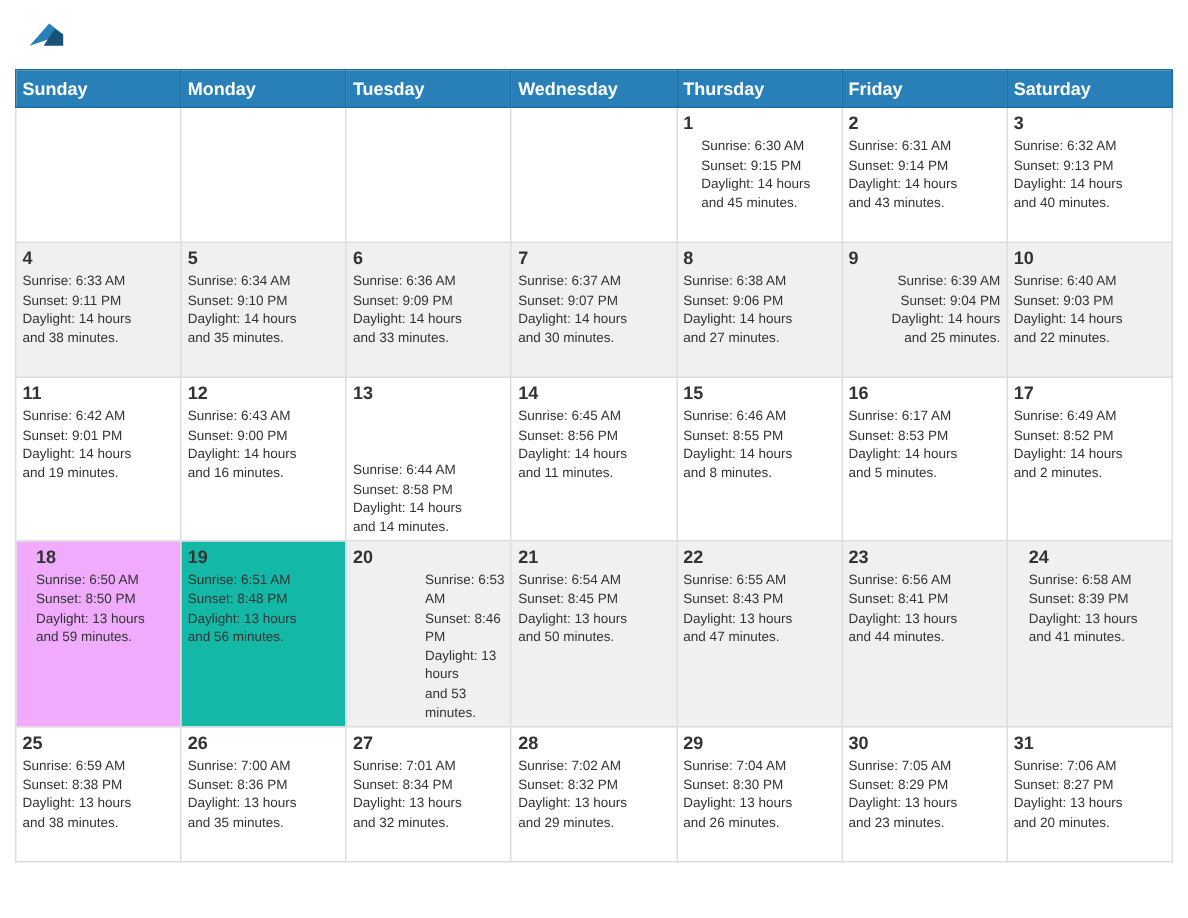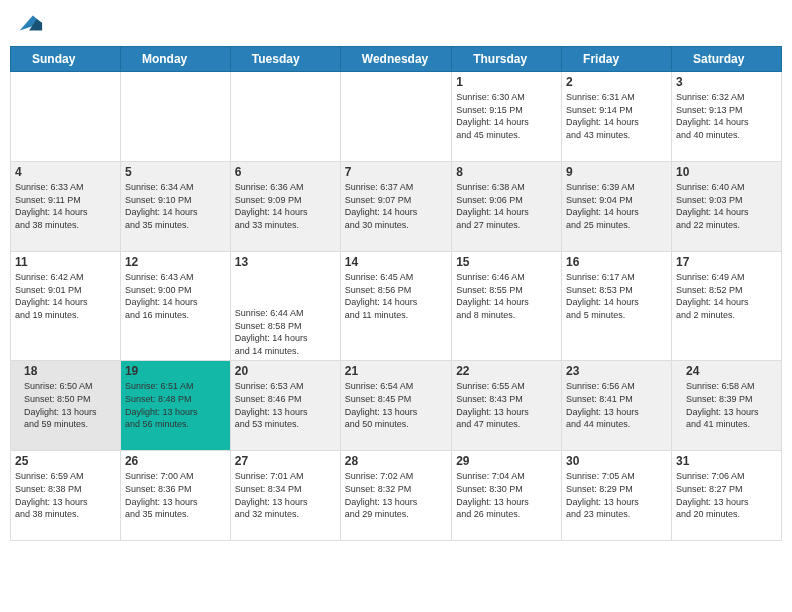--- a/index.html
+++ b/index.html
@@ -57,21 +57,21 @@
     .calendar {
       width: 100%;
       border-collapse: collapse;
       border: 1px solid #ccc;
     }
     .calendar th {
       background: #2980b9;
       color: #fff;
       font-size: 12px;
       font-weight: bold;
-      padding: 5px 21px;
+      padding: 5px 4px;
       text-align: left;
       border: 1px solid #1a6fa0;
     }
     .calendar td {
       vertical-align: top;
       border: 1px solid #ddd;
       padding: 3px 4px;
       width: 108px;
       height: 90px;
       background: #fff;
@@ -134,21 +134,21 @@
         </tr>
     </thead>
     <tbody id="calendar-body">
     <tr>
           <td class="empty"></td>
           <td class="empty"></td>
           <td class="empty"></td>
           <td class="empty"></td>
           <td>
             <span class="day-num">1</span>
-            <div class="day-info" style="white-space: pre-line;">Sunrise: 6:30 AM
+            <div class="day-info" style="white-space: pre-line; margin-left: 12px;">Sunrise: 6:30 AM
 Sunset: 9:15 PM
 Daylight: 14 hours
 and 45 minutes.</div>
           </td>
           <td>
             <span class="day-num">2</span>
             <div class="day-info" style="white-space: pre-line;">Sunrise: 6:31 AM
 Sunset: 9:14 PM
 Daylight: 14 hours
 and 43 minutes.</div>
@@ -192,21 +192,21 @@
           </td>
           <td style="background: rgb(240, 240, 240);">
             <span class="day-num">8</span>
             <div class="day-info" style="white-space: pre-line;">Sunrise: 6:38 AM
 Sunset: 9:06 PM
 Daylight: 14 hours
 and 27 minutes.</div>
           </td>
           <td style="background: rgb(240, 240, 240);">
             <span class="day-num">9</span>
-            <div class="day-info" style="white-space: pre-line;">Sunrise: 6:39 AM
+            <div class="day-info" style="white-space: pre-line; text-align: right;">Sunrise: 6:39 AM
 Sunset: 9:04 PM
 Daylight: 14 hours
 and 25 minutes.</div>
           </td>
           <td style="background: rgb(240, 240, 240);">
             <span class="day-num">10</span>
             <div class="day-info" style="white-space: pre-line;">Sunrise: 6:40 AM
 Sunset: 9:03 PM
 Daylight: 14 hours
 and 22 minutes.</div>
@@ -257,37 +257,37 @@
           </td>
           <td>
             <span class="day-num">17</span>
             <div class="day-info" style="white-space: pre-line;">Sunrise: 6:49 AM
 Sunset: 8:52 PM
 Daylight: 14 hours
 and 2 minutes.</div>
           </td>
         </tr>
         <tr>
-          <td style="background: #e5e5e5; padding-left: 13px;">
+          <td style="background: #f0abfc; padding-left: 13px;">
             <span class="day-num">18</span>
             <div class="day-info" style="white-space: pre-line;">Sunrise: 6:50 AM
 Sunset: 8:50 PM
 Daylight: 13 hours
 and 59 minutes.</div>
           </td>
           <td style="background: #14b8a6;">
             <span class="day-num">19</span>
             <div class="day-info" style="white-space: pre-line;">Sunrise: 6:51 AM
 Sunset: 8:48 PM
 Daylight: 13 hours
 and 56 minutes.</div>
           </td>
           <td style="background: rgb(240, 240, 240);">
             <span class="day-num">20</span>
-            <div class="day-info" style="white-space: pre-line;">Sunrise: 6:53 AM
+            <div class="day-info" style="white-space: pre-line; margin-left: 48px;">Sunrise: 6:53 AM
 Sunset: 8:46 PM
 Daylight: 13 hours
 and 53 minutes.</div>
           </td>
           <td style="background: rgb(240, 240, 240); margin-left: 16px;">
             <span class="day-num">21</span>
             <div class="day-info" style="white-space: pre-line;">Sunrise: 6:54 AM
 Sunset: 8:45 PM
 Daylight: 13 hours
 and 50 minutes.</div>

